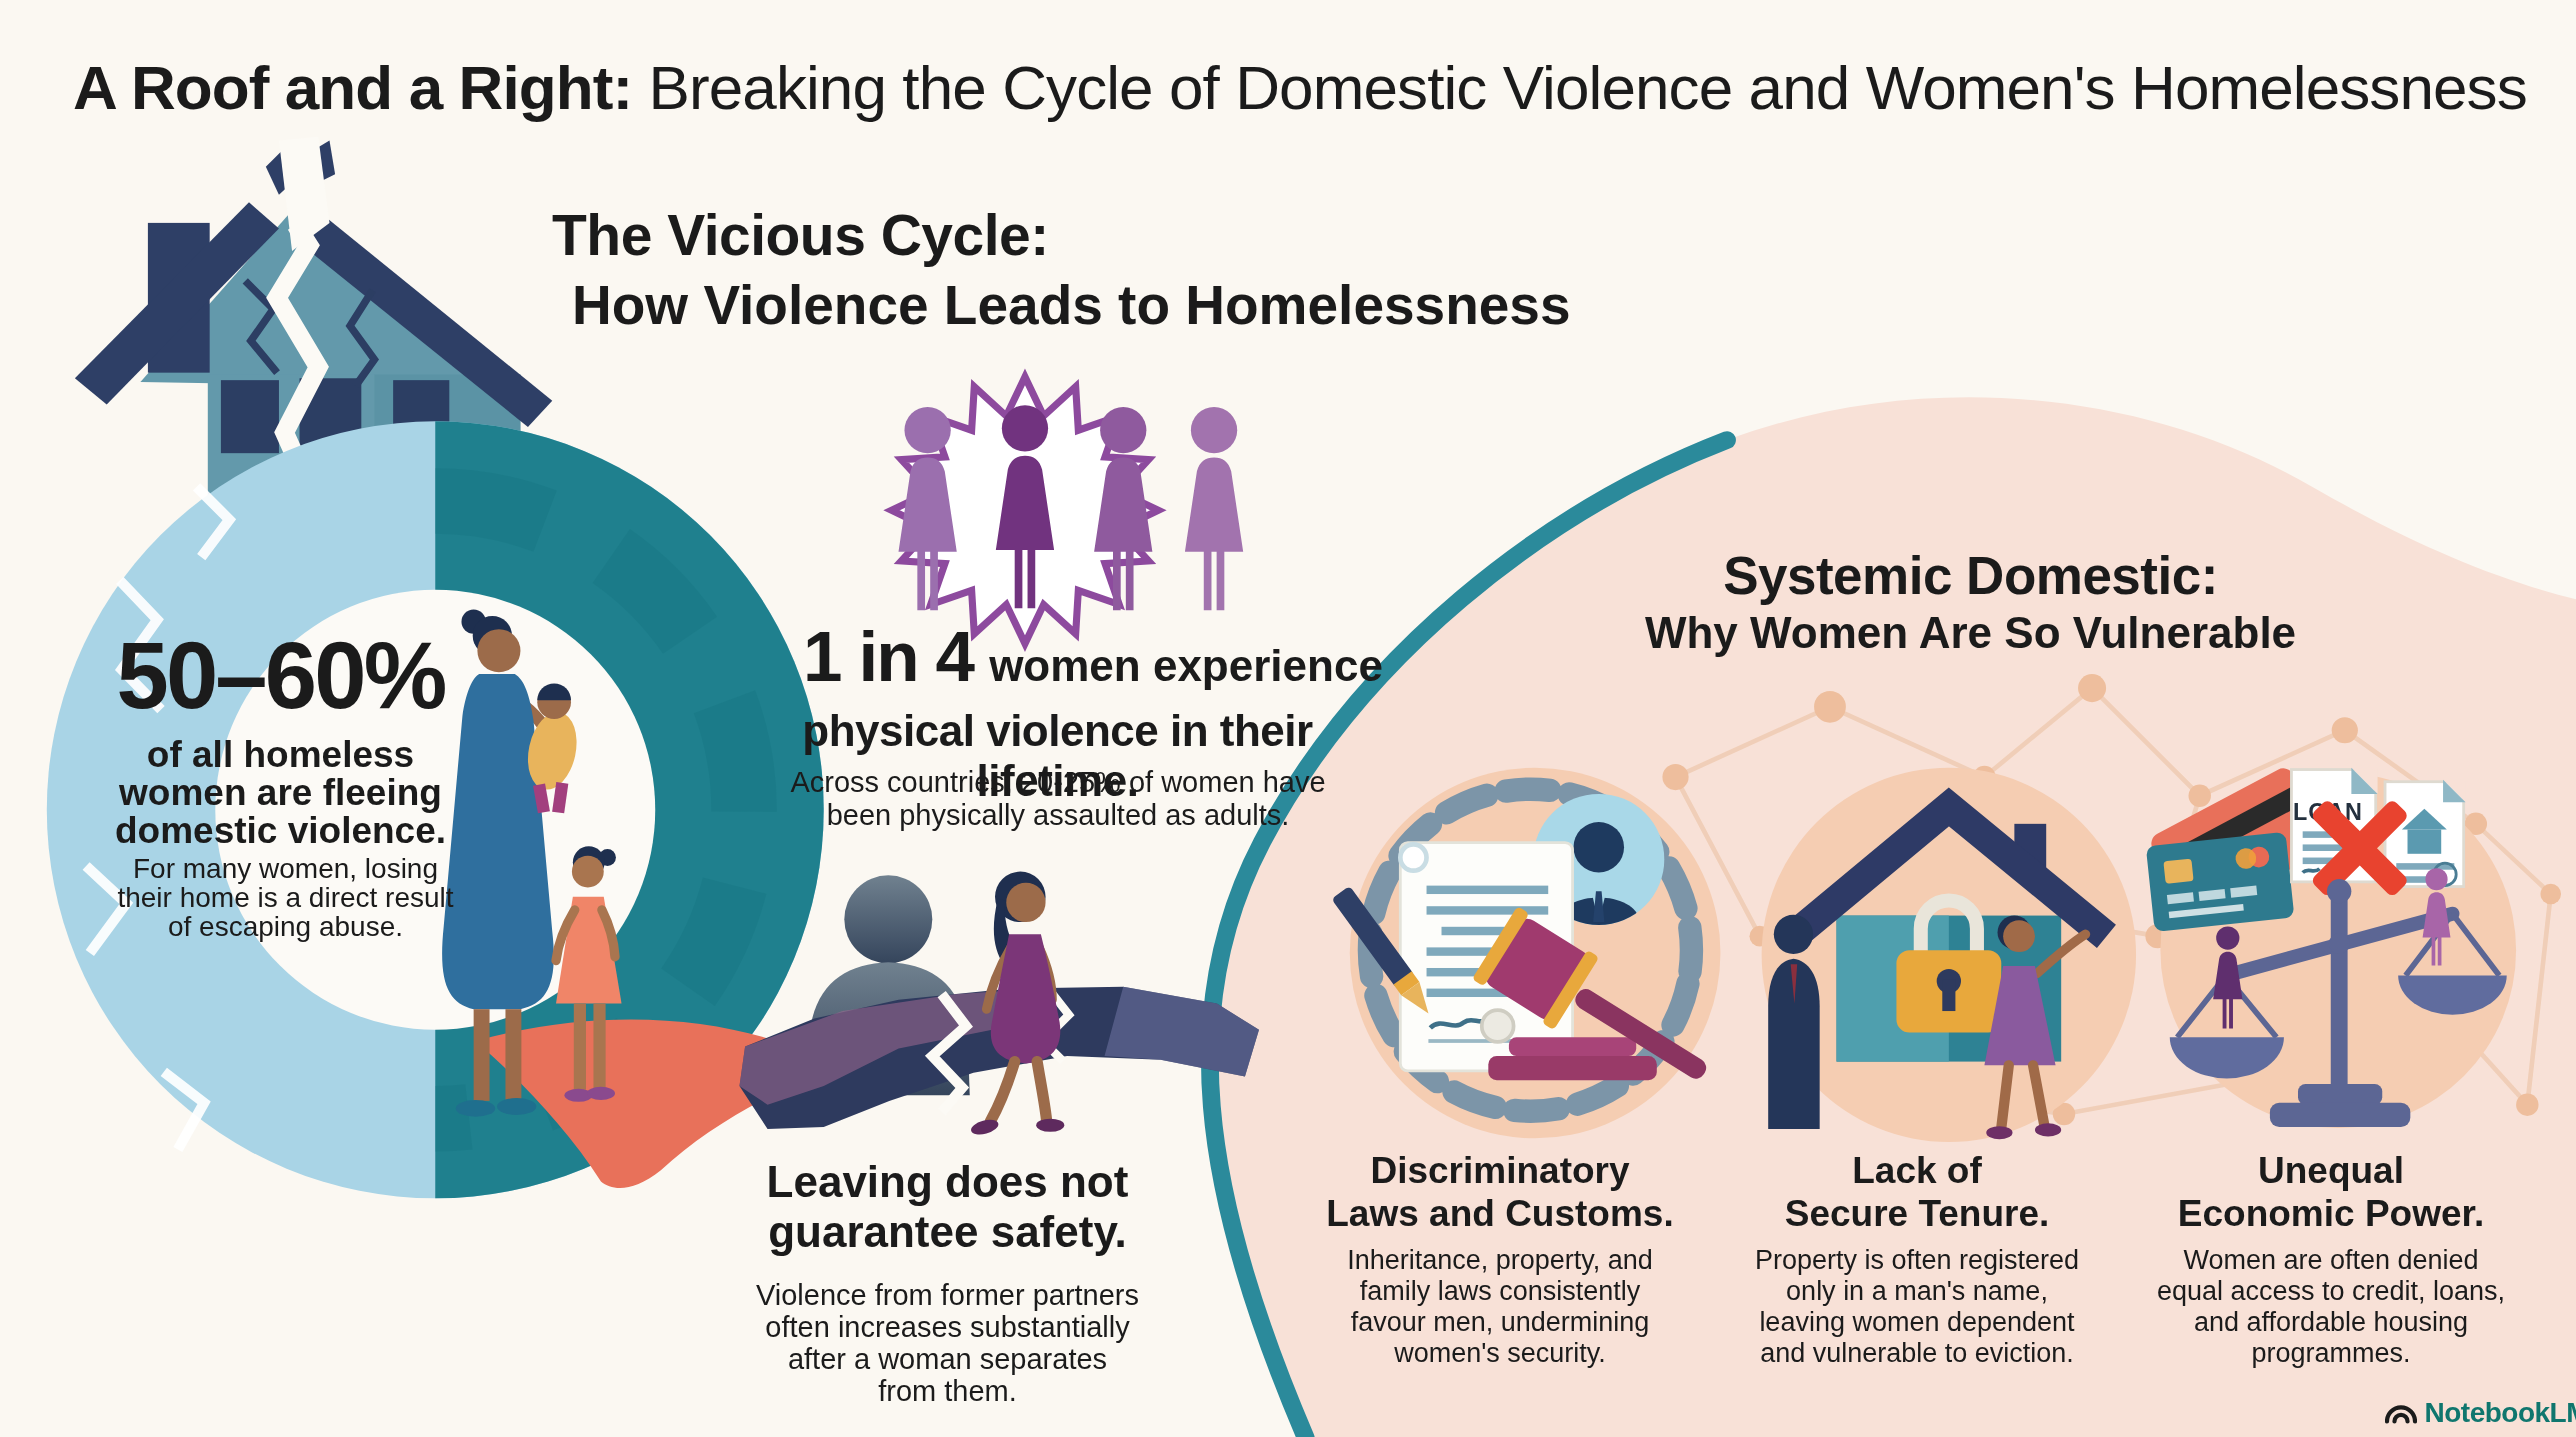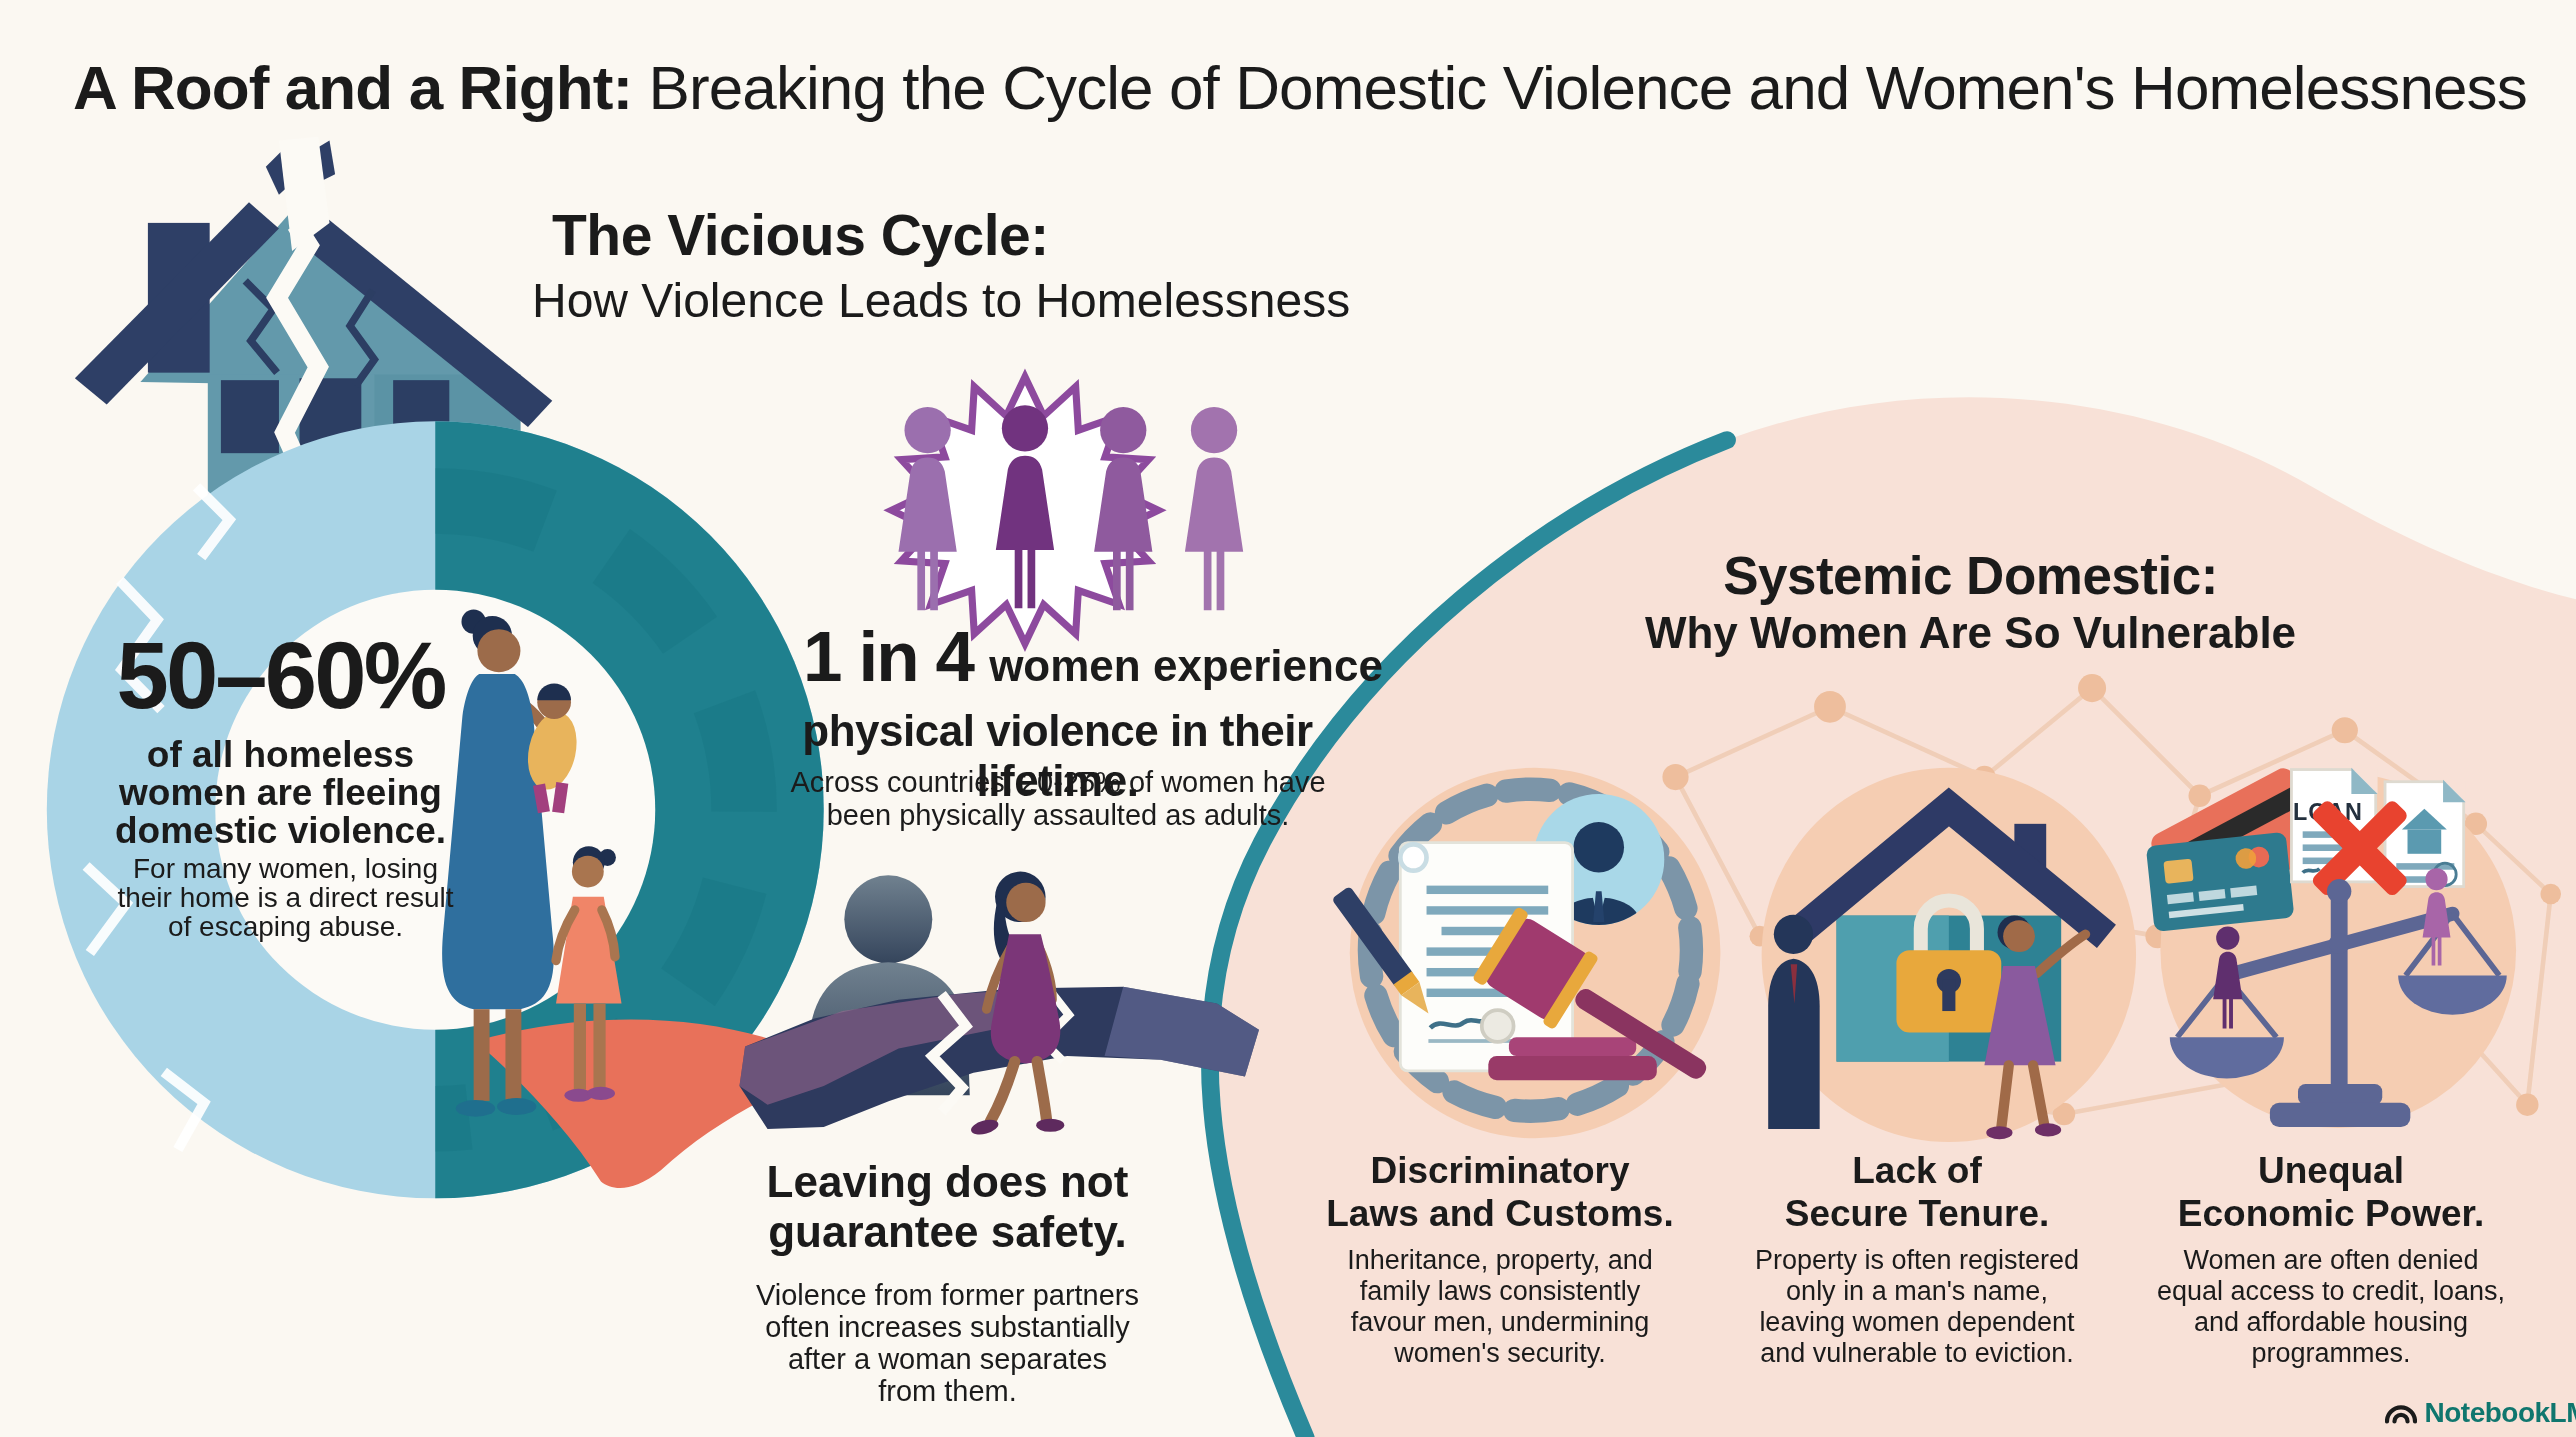--- a/index.html
+++ b/index.html
@@ -8,21 +8,21 @@
   .abs{position:absolute;}
   .pre{white-space:pre-line;}
   .center{text-align:center;}
   #bg-svg{position:absolute;left:0;top:0;width:2576px;height:1438px;}
 
   .title{left:73px;top:52px;width:2471px;font-size:62px;letter-spacing:-0.9px;}
   .title .lead{font-weight:700;}
   .title .rest{font-weight:400;}
 
   .vc-h1{left:552px;top:202px;font-size:57px;font-weight:700;letter-spacing:-0.5px;}
-  .vc-h2{left:532px;top:273px;font-size:48px;font-weight:400;}
+  .vc-h2{left:572px;top:273px;font-size:55px;font-weight:700;}
 
   .s1-value{left:56px;top:622px;width:449px;font-size:94px;font-weight:700;letter-spacing:-2.8px;}
   .s1-lines{left:51px;top:736px;width:459px;font-size:37px;font-weight:700;line-height:38px;}
   .s1-note{left:56px;top:854px;width:459px;font-size:28px;line-height:29px;}
 
   .s2-row{left:803px;top:616px;display:flex;align-items:baseline;gap:16px;}
   .s2-value{font-size:71px;font-weight:700;letter-spacing:-1.9px;}
   .s2-tail{font-size:44px;font-weight:700;}
   .s2-line2{left:739px;top:706px;width:637px;font-size:44px;font-weight:700;letter-spacing:-0.5px;}
   .s2-note{left:749px;top:766px;width:618px;font-size:29px;line-height:33px;}

